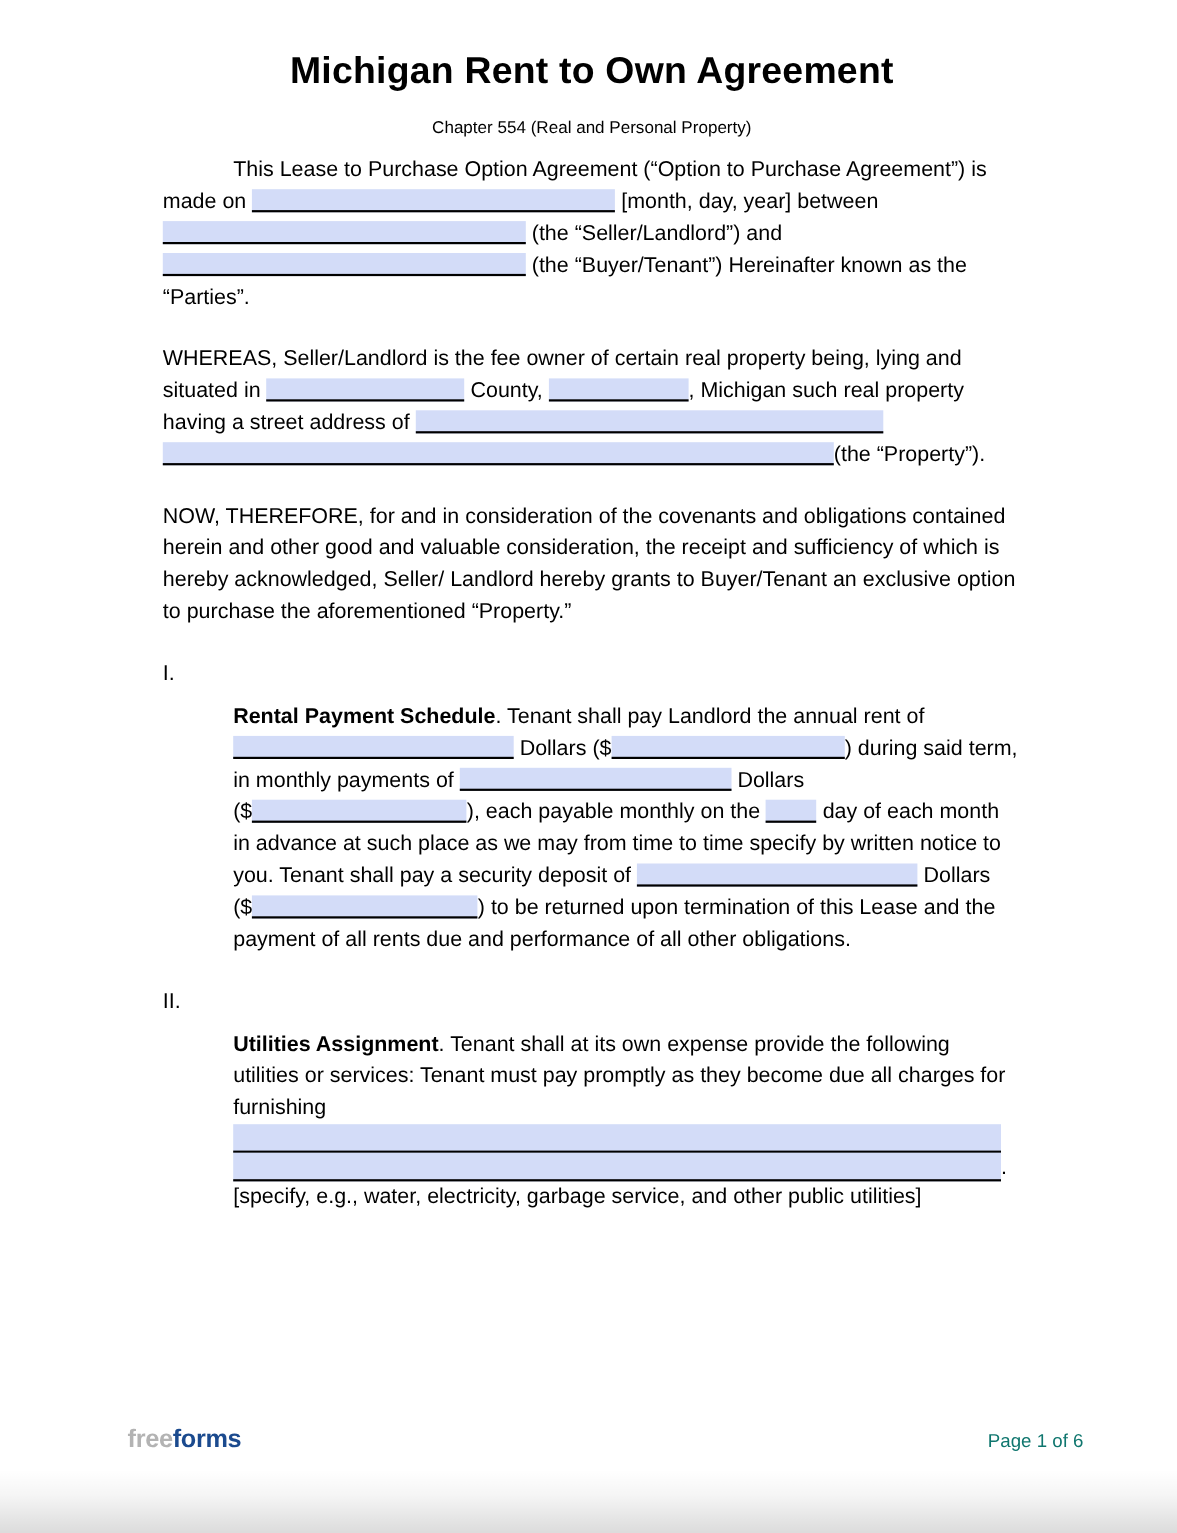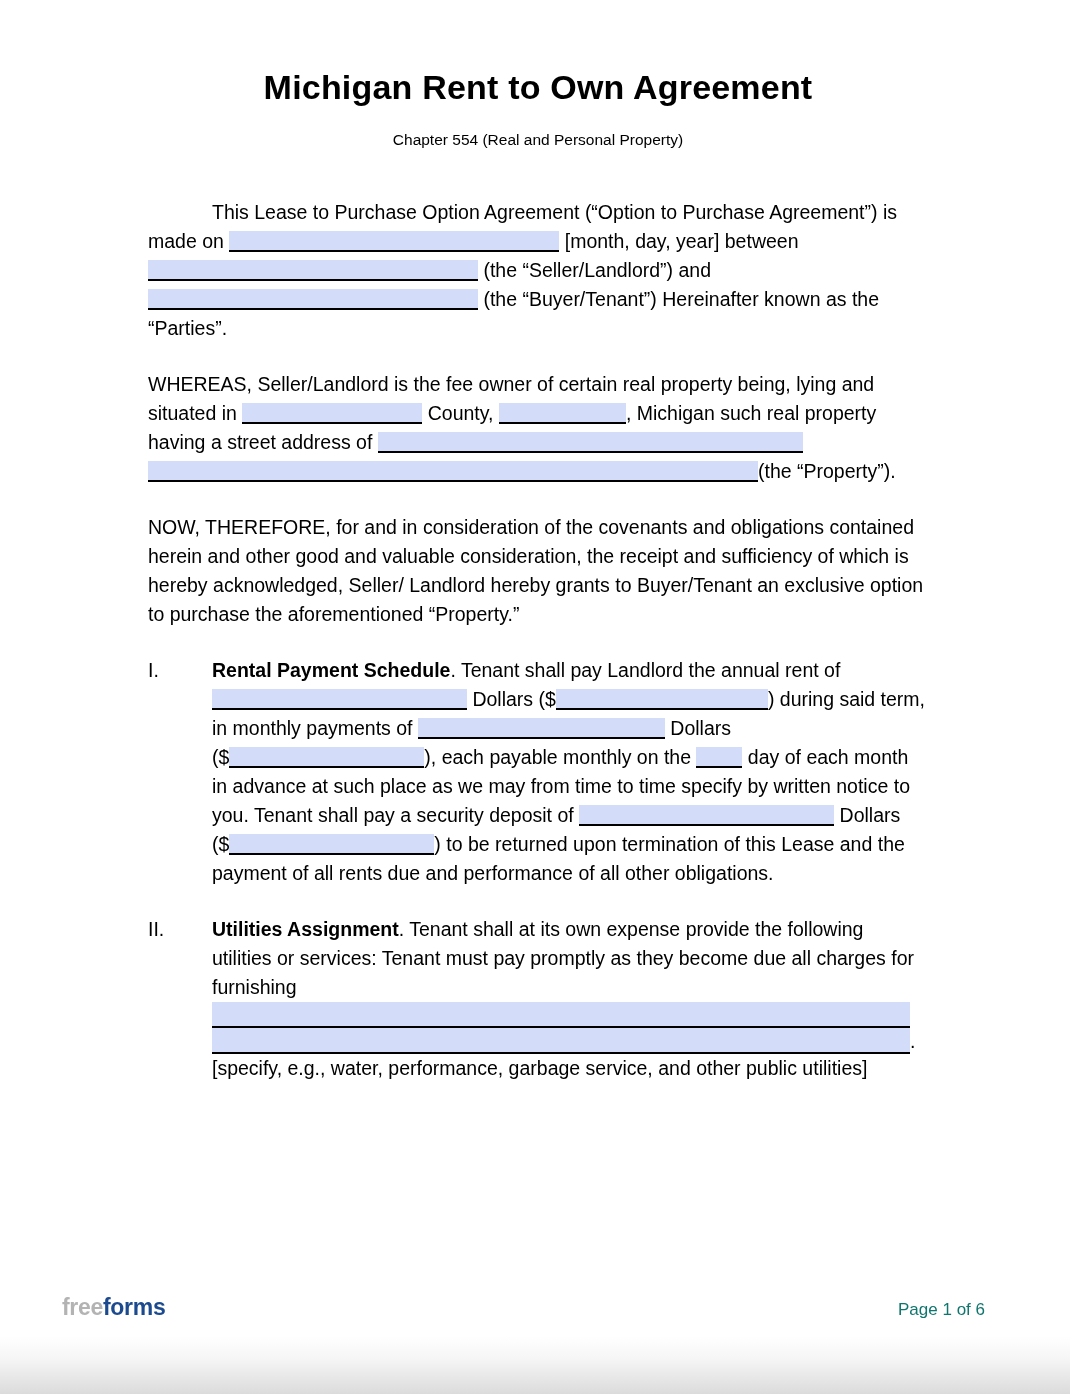--- a/index.html
+++ b/index.html
@@ -9,81 +9,81 @@
     height: 1394px;
     background: #ffffff;
     overflow: hidden;
     font-family: "Liberation Sans", sans-serif;
     color: #000;
   }
   .content { padding: 0 142px 0 148px; }
 
   .doc-title {
     margin: 0;
-    padding-top: 64px;
+    padding-top: 41px;
     text-align: center;
     font-size: 34px;
     line-height: 46px;
     font-weight: bold;
     letter-spacing: 0.2px;
   }
   .doc-subtitle {
     margin-top: 20px;
     text-align: center;
     font-size: 15.5px;
     line-height: 20px;
   }
 
   .para {
     font-size: 19.5px;
     line-height: 29px;
     margin: 27px 0 0 0;
     text-align: left;
   }
-  .para.first { margin-top: 48px; }
+  .para.first { margin-top: 13px; }
   .para.indent { text-indent: 64px; }
 
   .blank {
     display: inline-block;
     background: #d3dcf8;
     border-bottom: 2px solid #000;
     height: 19px;
     vertical-align: -4px;
   }
   .nb { white-space: nowrap; }
 
   .section {
     display: flex;
     margin-top: 27px;
     font-size: 19.5px;
     line-height: 29px;
   }
   .sec-num { width: 64px; flex-shrink: 0; }
-  .sec-body { width: 716px; }
+  .sec-body { width: 716px; margin-top: 39px; }
   .sec-heading { font-weight: bold; }
 
   .fill-row { height: 26px; line-height: 26px; white-space: nowrap; }
   .blank-full {
     display: inline-block;
     width: 698px;
     height: 24px;
     background: #d3dcf8;
     border-bottom: 2px solid #000;
     vertical-align: bottom;
   }
 
   .footer {
     position: absolute;
     top: 1294px;
     left: 0;
     right: 0;
     display: flex;
     justify-content: space-between;
     align-items: baseline;
-    padding: 0 85px 0 62px;
+    padding: 0 85px 0 116px;
   }
   .brand { font-size: 23px; font-weight: bold; letter-spacing: -0.3px; }
   .brand-free { color: #b3b3b3; }
   .brand-forms { color: #1b4a8e; }
   .page-num { font-size: 17px; color: #0f766e; }
 
   .bottom-shade {
     position: absolute;
     left: 0;
     right: 0;
@@ -114,21 +114,21 @@
       <div class="sec-num">I.</div>
       <div class="sec-body"><span class="sec-heading">Rental Payment Schedule</span><span>. Tenant shall pay Landlord the annual rent of </span><span class="blank" style="width:255px"></span><span> Dollars </span><span class="nb"><span>($</span><span class="blank" style="width:212px"></span><span>)</span></span><span> during said term, in monthly payments of </span><span class="blank" style="width:247px"></span><span> Dollars </span><span class="nb"><span>($</span><span class="blank" style="width:195px"></span><span>)</span></span><span>, each payable monthly on the </span><span class="blank" style="width:46px"></span><span> day of each month in advance at such place as we may from time to time specify by written notice to you. Tenant shall pay a security deposit of </span><span class="blank" style="width:255px"></span><span> Dollars </span><span class="nb"><span>($</span><span class="blank" style="width:205px"></span><span>)</span></span><span> to be returned upon termination of this Lease and the payment of all rents due and performance of all other obligations.</span></div>
     </div>
 
     <div class="section">
       <div class="sec-num">II.</div>
       <div class="sec-body">
         <div><span class="sec-heading">Utilities Assignment</span><span>. Tenant shall at its own expense provide the following utilities or services: Tenant must pay promptly as they become due all charges for furnishing</span></div>
         <div class="fill-row"><span class="blank-full"></span></div>
         <div class="fill-row"><span class="blank-full"></span><span>.</span></div>
-        <div>[specify, e.g., water, performance, garbage service, and other public utilities]</div>
+        <div>[specify, e.g., water, electricity, garbage service, and other public utilities]</div>
       </div>
     </div>
 
   </div>
 
   <div class="footer">
     <div class="brand"><span class="brand-free">free</span><span class="brand-forms">forms</span></div>
     <div class="page-num">Page 1 of 6</div>
   </div>
 

